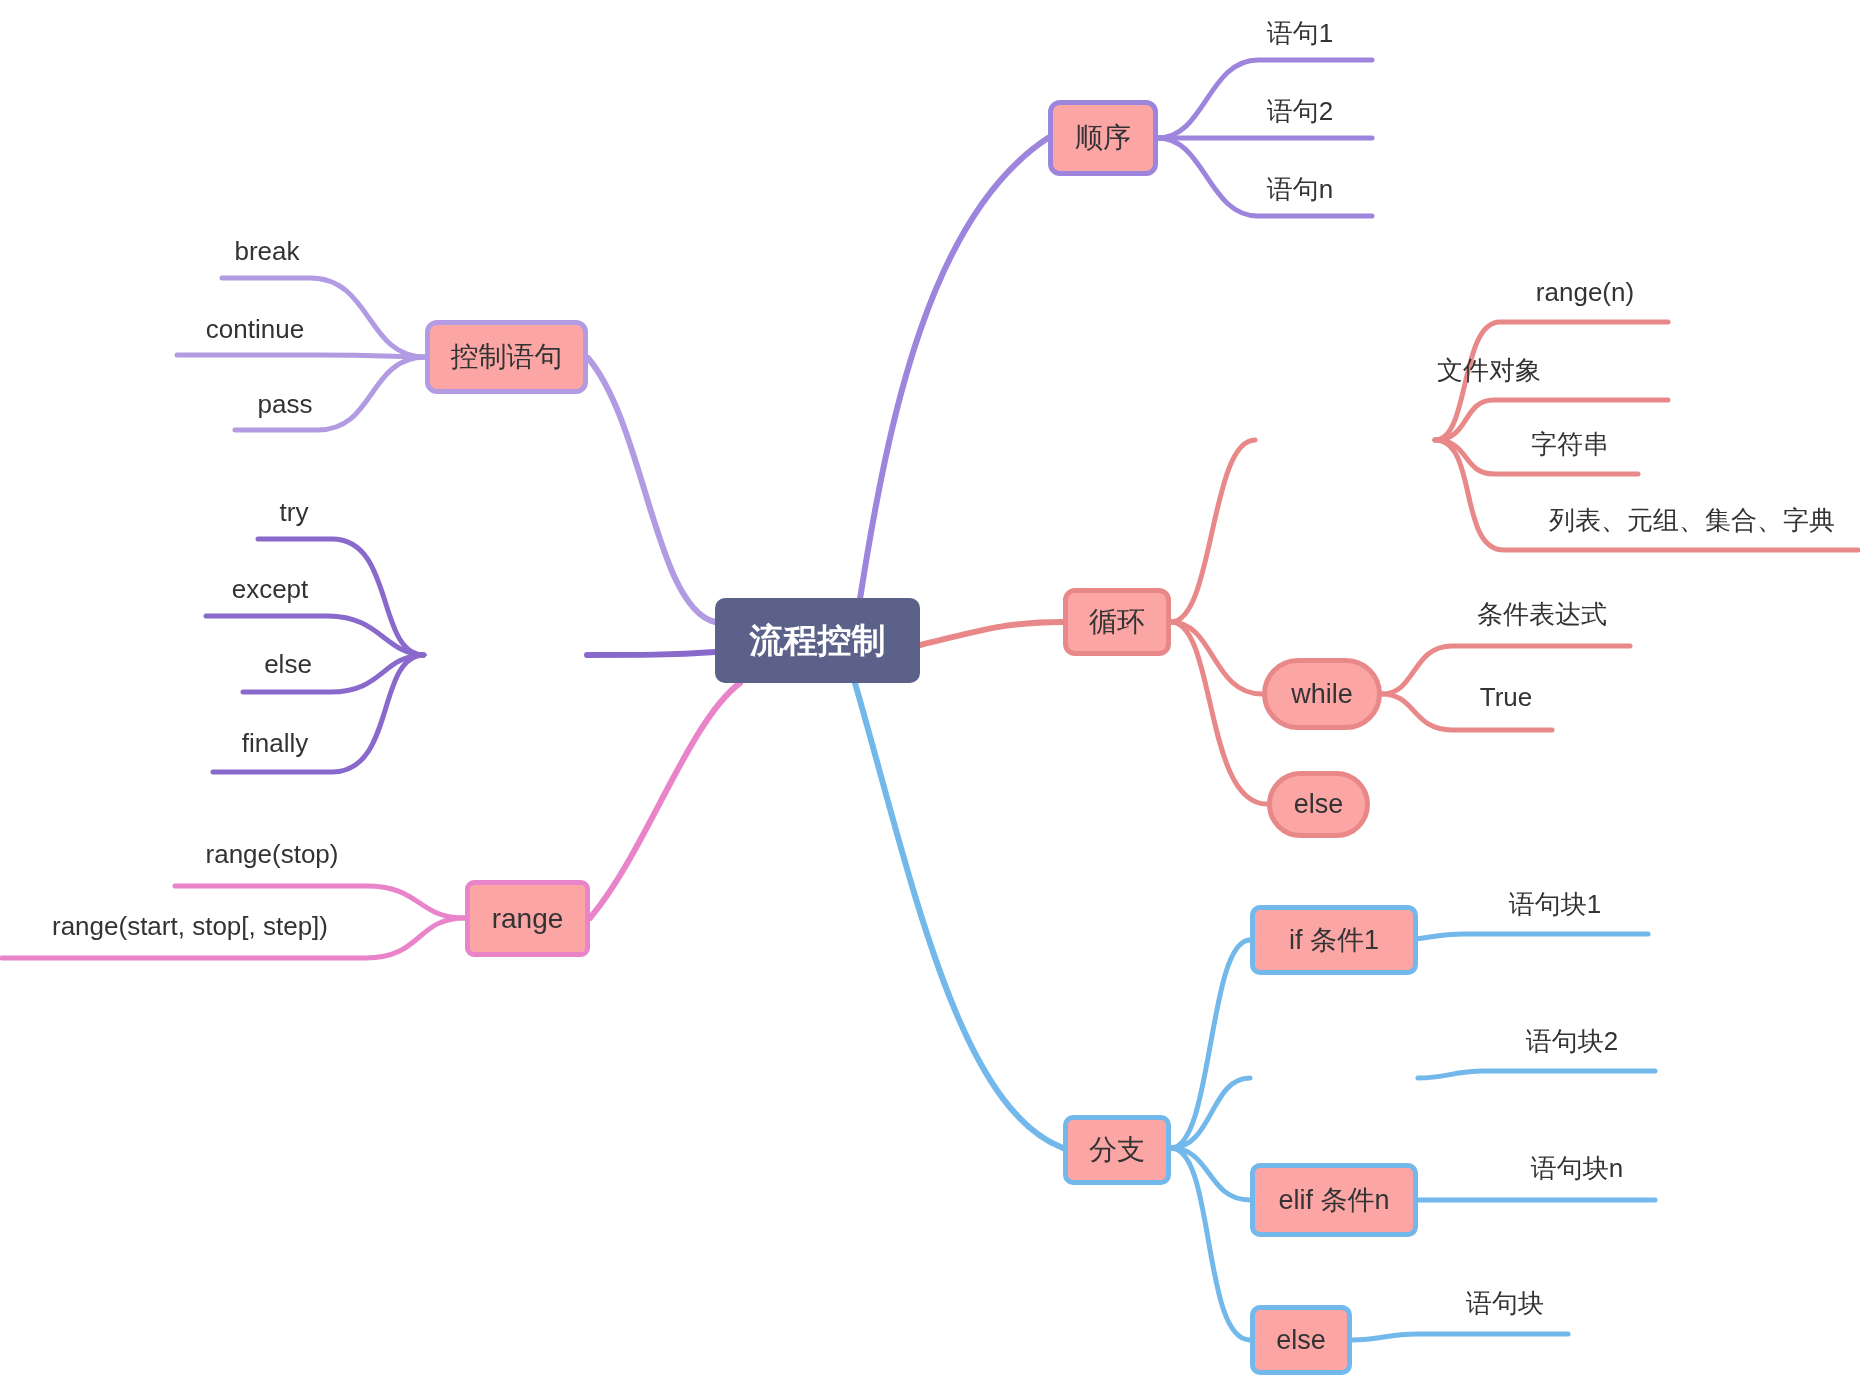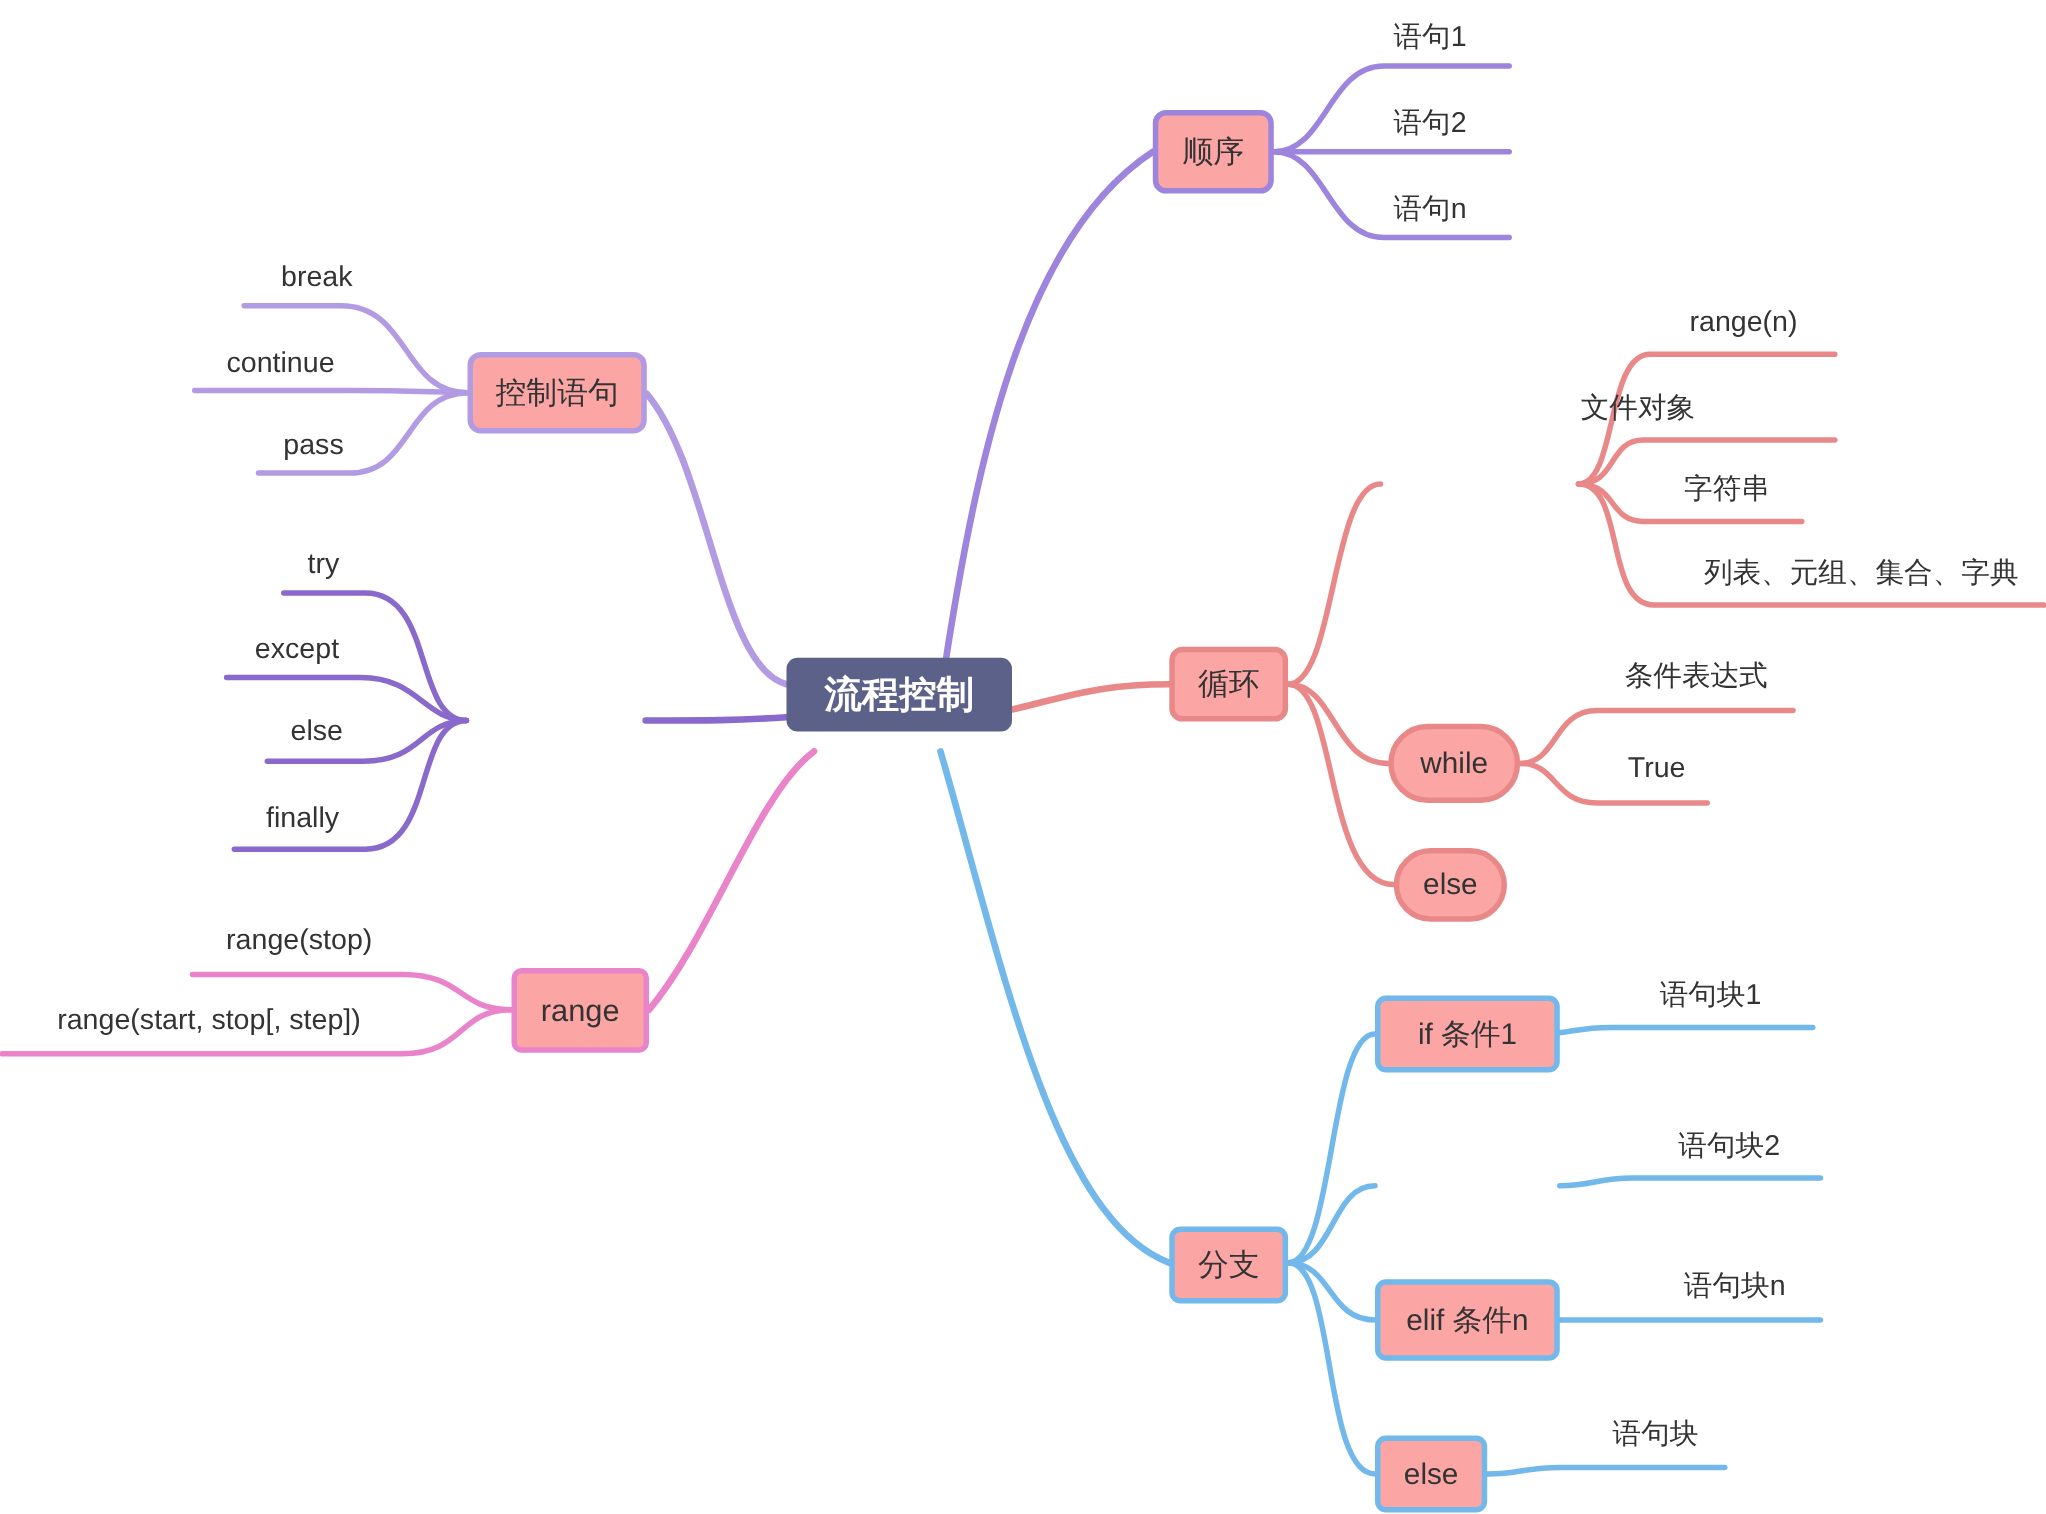--- a/index.html
+++ b/index.html
@@ -63,40 +63,40 @@
     <path d="M 1171 1148 C 1213 1148 1208 940 1250 940" stroke="#72b8ea" stroke-width="5"></path>
     <path d="M 1171 1148 C 1213 1148 1210 1078 1250 1078" stroke="#72b8ea" stroke-width="5"></path>
     <path d="M 1171 1148 C 1211 1148 1207 1200 1250 1200" stroke="#72b8ea" stroke-width="5"></path>
     <path d="M 1171 1148 C 1215 1148 1202 1340 1250 1340" stroke="#72b8ea" stroke-width="5"></path>
     <path d="M 1398 940 C 1428 940 1432 934 1464 934 H 1648" stroke="#72b8ea" stroke-width="5"></path>
     <path d="M 1418 1078 C 1448 1078 1452 1071 1484 1071 H 1655" stroke="#72b8ea" stroke-width="5"></path>
     <path d="M 1418 1200 H 1655" stroke="#72b8ea" stroke-width="5"></path>
     <path d="M 1352 1340 C 1382 1340 1386 1334 1418 1334 H 1568" stroke="#72b8ea" stroke-width="5"></path>
   </svg>
 
-  <div class="node root" style="left:715px;top:598px;width:205px;height:67px;text-align:right;">流程控制</div>
+  <div class="node root" style="left:715px;top:598px;width:205px;height:85px;text-align:right;">流程控制</div>
 
   <div class="node box c-shunxu" style="left:1048px;top:100px;width:110px;height:76px;">顺序</div>
   <div class="node box c-kongzhi" style="left:425px;top:320px;width:163px;height:74px;">控制语句</div>
   <div class="node box c-range" style="left:465px;top:880px;width:125px;height:77px;">range</div>
   <div class="node box c-xunhuan" style="left:1063px;top:588px;width:108px;height:68px;">循环</div>
   <div class="node box c-fenzhi" style="left:1063px;top:1115px;width:108px;height:70px;">分支</div>
 
   <div class="node pill c-xunhuan" style="left:1262px;top:658px;width:120px;height:72px;">while</div>
   <div class="node pill c-xunhuan" style="left:1267px;top:771px;width:103px;height:67px;">else</div>
 
   <div class="node pill c-fenzhi" style="left:1250px;top:905px;width:168px;height:70px;">if 条件1</div>
   <div class="node pill c-fenzhi" style="left:1250px;top:1163px;width:168px;height:74px;">elif 条件n</div>
   <div class="node pill c-fenzhi" style="left:1250px;top:1305px;width:102px;height:70px;">else</div>
 
   <div class="leaf" style="left:1300px;top:18px;">语句1</div>
   <div class="leaf" style="left:1300px;top:96px;">语句2</div>
   <div class="leaf" style="left:1300px;top:174px;">语句n</div>
 
-  <div class="leaf" style="left:267px;top:236px;margin-left:21px;">break</div>
+  <div class="leaf" style="left:267px;top:236px;">break</div>
   <div class="leaf" style="left:255px;top:314px;">continue</div>
   <div class="leaf" style="left:285px;top:389px;">pass</div>
 
   <div class="leaf" style="left:294px;top:497px;">try</div>
   <div class="leaf" style="left:270px;top:574px;">except</div>
   <div class="leaf" style="left:288px;top:649px;">else</div>
   <div class="leaf" style="left:275px;top:728px;">finally</div>
 
   <div class="leaf" style="left:272px;top:839px;">range(stop)</div>
   <div class="leaf" style="left:190px;top:911px;">range(start, stop[, step])</div>

